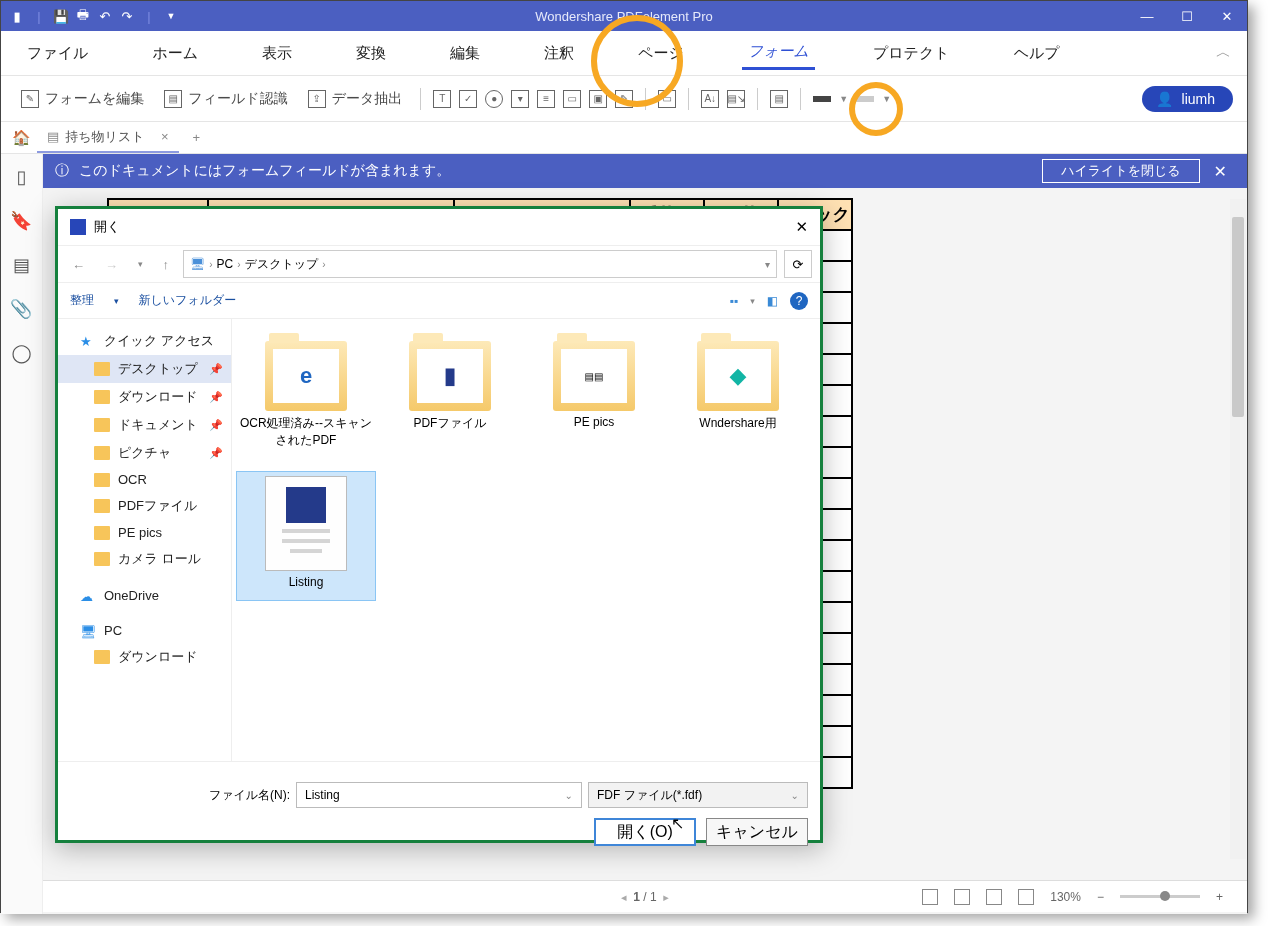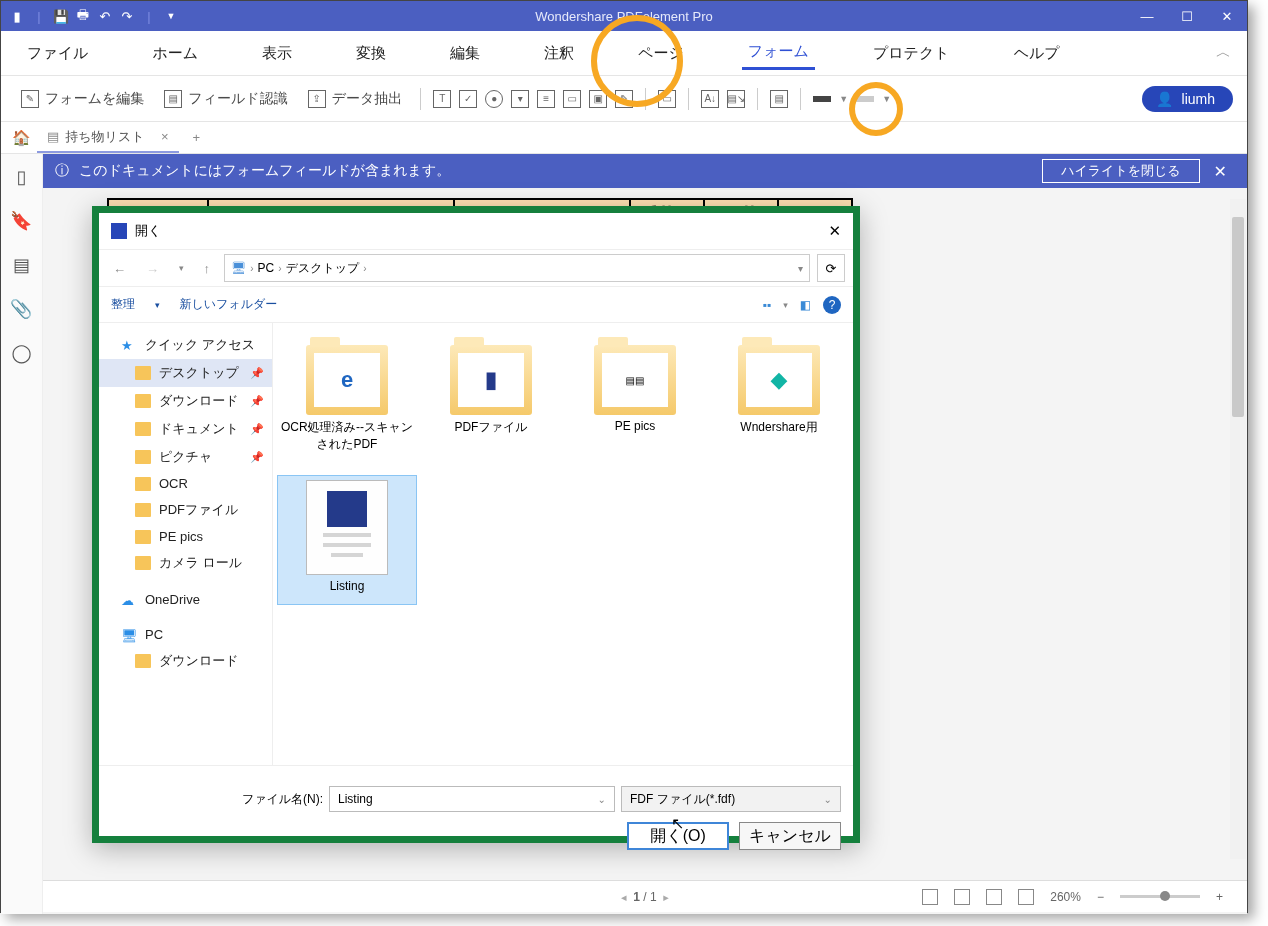--- a/index.html
+++ b/index.html
@@ -6,21 +6,21 @@
 body { background:#fff; width:1268px; height:926px; overflow:hidden; position:relative; }
 .window { width:1248px; height:913px; border:1px solid #444; position:relative; background:#fff; box-shadow:6px 6px 12px rgba(0,0,0,0.35); }
 .titlebar { height:30px; background:#4b5fc1; display:flex; align-items:center; color:#fff; font-size:12px; }
 .titlebar .tb-left { display:flex; align-items:center; gap:6px; padding-left:8px; }
 .titlebar .tb-left .ico { width:16px; height:16px; display:flex; align-items:center; justify-content:center; font-size:13px; color:#fff; }
 .titlebar .title { position:absolute; left:50%; transform:translateX(-50%); color:#e6e9fb; font-size:13px; }
 .titlebar .wctrl { margin-left:auto; display:flex; }
 .titlebar .wctrl div { width:40px; height:30px; display:flex; align-items:center; justify-content:center; font-size:13px; }
 .menubar { height:45px; background:#fff; display:flex; align-items:center; padding:0 20px; gap:52px; font-size:15px; color:#222; border-bottom:1px solid #e5e5e5; position:relative; }
 .menubar .mitem { padding:6px 6px; cursor:pointer; }
-.menubar .mitem.active { color:#2f50d4; border-bottom:3px solid #2f50d4; }
+.menubar .mitem.active { color:#2f50d4; border-bottom:3px solid #2f50d4;font-style:italic; }
 .menubar .chev { position:absolute; right:16px; top:12px; color:#999; }
 .toolbar { height:46px; background:#fff; display:flex; align-items:center; padding:0 14px; gap:8px; border-bottom:1px solid #e5e5e5; font-size:14px; color:#4a4a4a; }
 .toolbar .tbtn { display:flex; align-items:center; gap:6px; padding:4px 6px; }
 .toolbar .tico { width:18px; height:18px; border:1.5px solid #666; display:flex; align-items:center; justify-content:center; font-size:10px; color:#666; }
 .toolbar .sep { width:1px; height:22px; background:#ccc; margin:0 4px; }
 .toolbar .user { margin-left:auto; background:#2746b8; color:#fff; padding:5px 18px 5px 14px; border-radius:16px; display:flex; align-items:center; gap:8px; font-size:14px; }
 .tabrow { height:32px; background:#fff; display:flex; align-items:center; padding-left:10px; gap:4px; border-bottom:1px solid #e5e5e5; font-size:13px; }
 .tabrow .home { width:22px; text-align:center; font-size:15px; }
 .tabrow .tabs { display:flex; align-items:center; border-bottom:2px solid #8c9ae0; height:100%; }
 .tabrow .tab { padding:4px 34px 4px 10px; position:relative; color:#555; display:flex; align-items:center; gap:6px; }
@@ -44,21 +44,21 @@
 .table .c5 { width:74px; }
 .table .c6 { width:74px; }
 .circle { display:inline-block; width:17px; height:17px; border:2px solid #000; border-radius:50%; }
 .statusbar { position:absolute; bottom:0; left:42px; right:0; height:32px; background:#fff; border-top:1px solid #ddd; display:flex; align-items:center; justify-content:flex-end; padding:0 24px; gap:16px; font-size:12px; color:#666; }
 .statusbar .sico{width:16px;height:16px;border:1px solid #888;}
 .statusbar .pageno{position:absolute; left:50%; transform:translateX(-50%);}
 .ring { position:absolute; border:6px solid #f7a823; border-radius:50%; pointer-events:none; z-index:200; }
 .ring1 { width:92px; height:92px; left:590px; top:14px; }
 .ring2 { width:54px; height:54px; left:848px; top:81px; }
 
-.dialog { position:absolute; left:54px; top:205px; width:768px; height:637px; background:#fff; border:7px solid #15803d; z-index:100; box-shadow:0 6px 26px rgba(0,0,0,0.28); font-size:13px;margin-left:37px; }
+.dialog { position:absolute; left:54px; top:205px; width:768px; height:637px; background:#fff; border:3px solid #15803d; z-index:100; box-shadow:0 6px 26px rgba(0,0,0,0.28); font-size:13px; }
 .dialog .dtitle { height:36px; display:flex; align-items:center; padding:0 12px; justify-content:space-between; }
 .dialog .dtitle .dl { display:flex; align-items:center; gap:8px; }
 .dialog .dtitle .dsq { width:16px; height:16px; background:#2746b8; }
 .dialog .dtitle .dx { font-size:15px; }
 .dialog .dnav { height:38px; border-top:1px solid #eee; border-bottom:1px solid #eee; display:flex; align-items:center; padding:0 8px; gap:8px; }
 .dialog .dnav .arrow { padding:4px 6px; color:#888; }
 .dialog .dnav .bc { flex:1; display:flex; align-items:center; border:1px solid #ccc; height:28px; padding:0 6px; gap:4px; font-size:12px; }
 .dialog .dnav .bc .chv { color:#888; font-size:10px; }
 .dialog .dnav .refresh { border:1px solid #ccc; height:28px; width:28px; display:flex; align-items:center; justify-content:center; margin-left:-1px; }
 .dialog .dnav .search { width:232px; height:28px; border:1px solid #ccc; padding:0 8px; color:#999; display:flex; align-items:center; justify-content:space-between; }
@@ -373,21 +373,21 @@
   <div class="scrollbar">
       <div class="thumb"></div>
     </div>
 
   <div class="statusbar">
     <div class="pageno"><span style="font-size:11px;color:#aaa;">◂</span>&nbsp;&nbsp;<b>1</b> <span>/ 1</span>&nbsp;&nbsp;<span style="font-size:11px;color:#aaa;">▸</span></div>
     <span class="sico"></span>
     <span class="sico"></span>
     <span class="sico"></span>
     <span class="sico"></span>
-    <span>260%</span>
+    <span>130%</span>
     <span>−</span>
     <div style="width:80px;height:3px;background:#ccc;position:relative;">
         <div style="position:absolute;left:40px;top:-4px;width:10px;height:10px;background:#888;border-radius:50%;"></div>
       </div>
     <span>+</span>
   </div>
 
   <div class="dialog">
     <div class="dtitle">
       <div class="dl">

